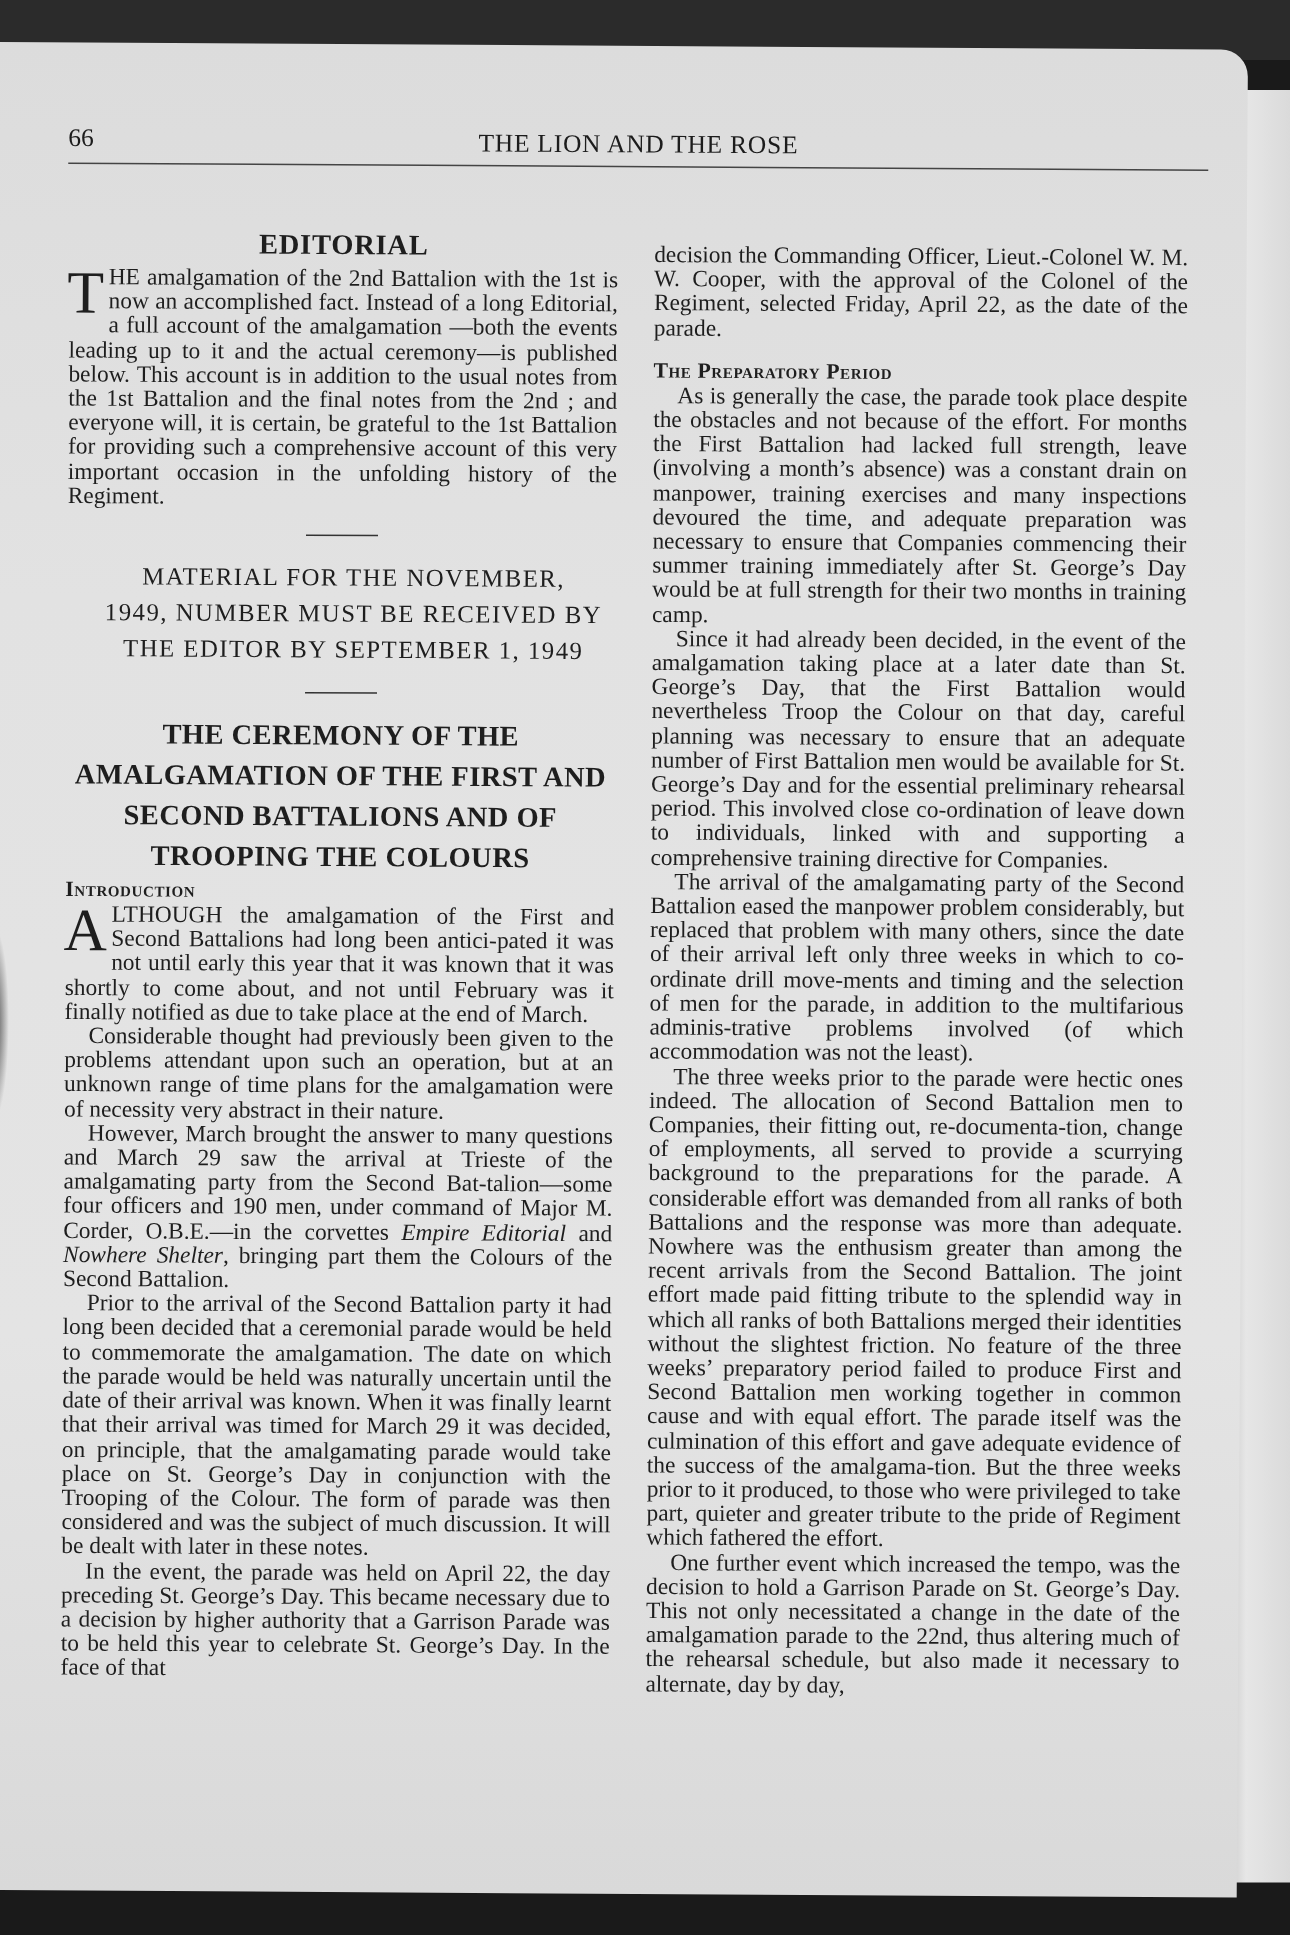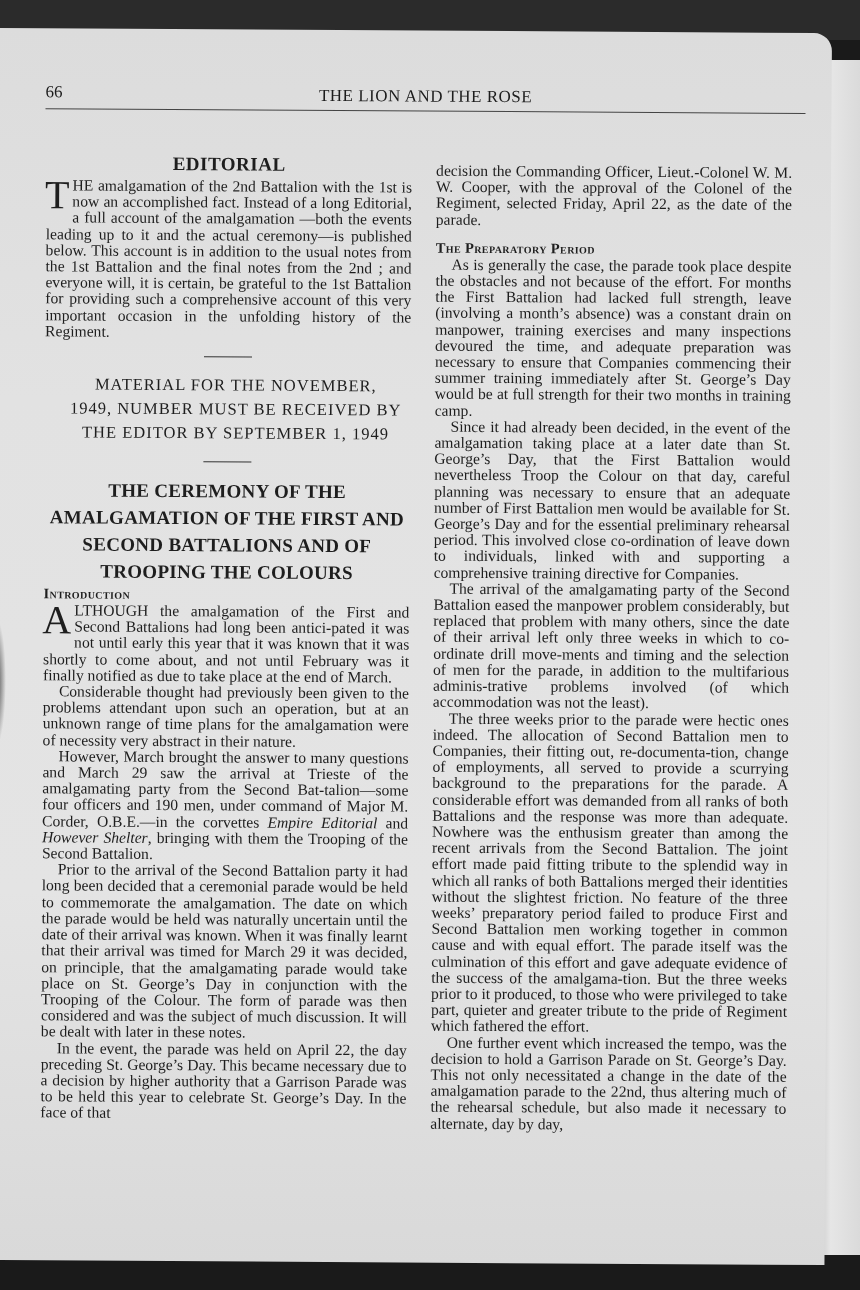--- a/index.html
+++ b/index.html
@@ -103,21 +103,21 @@
     <div>
       <div class="ceremony-title">THE CEREMONY OF THE</div>
       <div class="ceremony-title">AMALGAMATION OF THE FIRST AND</div>
       <div class="ceremony-title">SECOND BATTALIONS AND OF</div>
       <div class="ceremony-title">TROOPING THE COLOURS</div>
     </div>
 
     <h3 class="smallcaps">Introduction</h3>
     <p class="noindent"><span class="dropcap">A</span><span>LTHOUGH the amalgamation of the First and Second Battalions had long been antici-pated it was not until early this year that it was known that it was shortly to come about, and not until February was it finally notified as due to take place at the end of March.</span></p>
     <p>Considerable thought had previously been given to the problems attendant upon such an operation, but at an unknown range of time plans for the amalgamation were of necessity very abstract in their nature.</p>
-    <p><span>However, March brought the answer to many questions and March 29 saw the arrival at Trieste of the amalgamating party from the Second Bat-talion—some four officers and 190 men, under command of Major M. Corder, O.B.E.—in the corvettes </span><em>Empire Editorial</em><span> and </span><em>However Shelter</em><span>, bringing with them the Trooping of the Second Battalion.</span></p>
+    <p><span>However, March brought the answer to many questions and March 29 saw the arrival at Trieste of the amalgamating party from the Second Bat-talion—some four officers and 190 men, under command of Major M. Corder, O.B.E.—in the corvettes </span><em>Empire Editorial</em><span> and </span><em>Nowhere Shelter</em><span>, bringing part them the Colours of the Second Battalion.</span></p>
     <p>Prior to the arrival of the Second Battalion party it had long been decided that a ceremonial parade would be held to commemorate the amalgamation. The date on which the parade would be held was naturally uncertain until the date of their arrival was known.  When it was finally learnt that their arrival was timed for March 29 it was decided, on principle, that the amalgamating parade would take place on St. George’s Day in conjunction with the Trooping of the Colour.  The form of parade was then considered and was the subject of much discussion.  It will be dealt with later in these notes.</p>
     <p>In the event, the parade was held on April 22, the day preceding St. George’s Day.  This became necessary due to a decision by higher authority that a Garrison Parade was to be held this year to celebrate St. George’s Day.  In the face of that</p>
   </div>
 
   <div class="col col-right">
     <p class="noindent">decision the Commanding Officer, Lieut.-Colonel W. M. W. Cooper, with the approval of the Colonel of the Regiment, selected Friday, April 22, as the date of the parade.</p>
     <div class="section-gap"></div>
     <h3 class="smallcaps">The Preparatory Period</h3>
     <p>As is generally the case, the parade took place despite the obstacles and not because of the effort. For months the First Battalion had lacked full strength, leave (involving a month’s absence) was a constant drain on manpower, training exercises and many inspections devoured the time, and adequate preparation was necessary to ensure that Companies commencing their summer training immediately after St. George’s Day would be at full strength for their two months in training camp.</p>
     <p>Since it had already been decided, in the event of the amalgamation taking place at a later date than St. George’s Day, that the First Battalion would nevertheless Troop the Colour on that day, careful planning was necessary to ensure that an adequate number of First Battalion men would be available for St. George’s Day and for the essential preliminary rehearsal period.  This involved close co-ordination of leave down to individuals, linked with and supporting a comprehensive training directive for Companies.</p>

